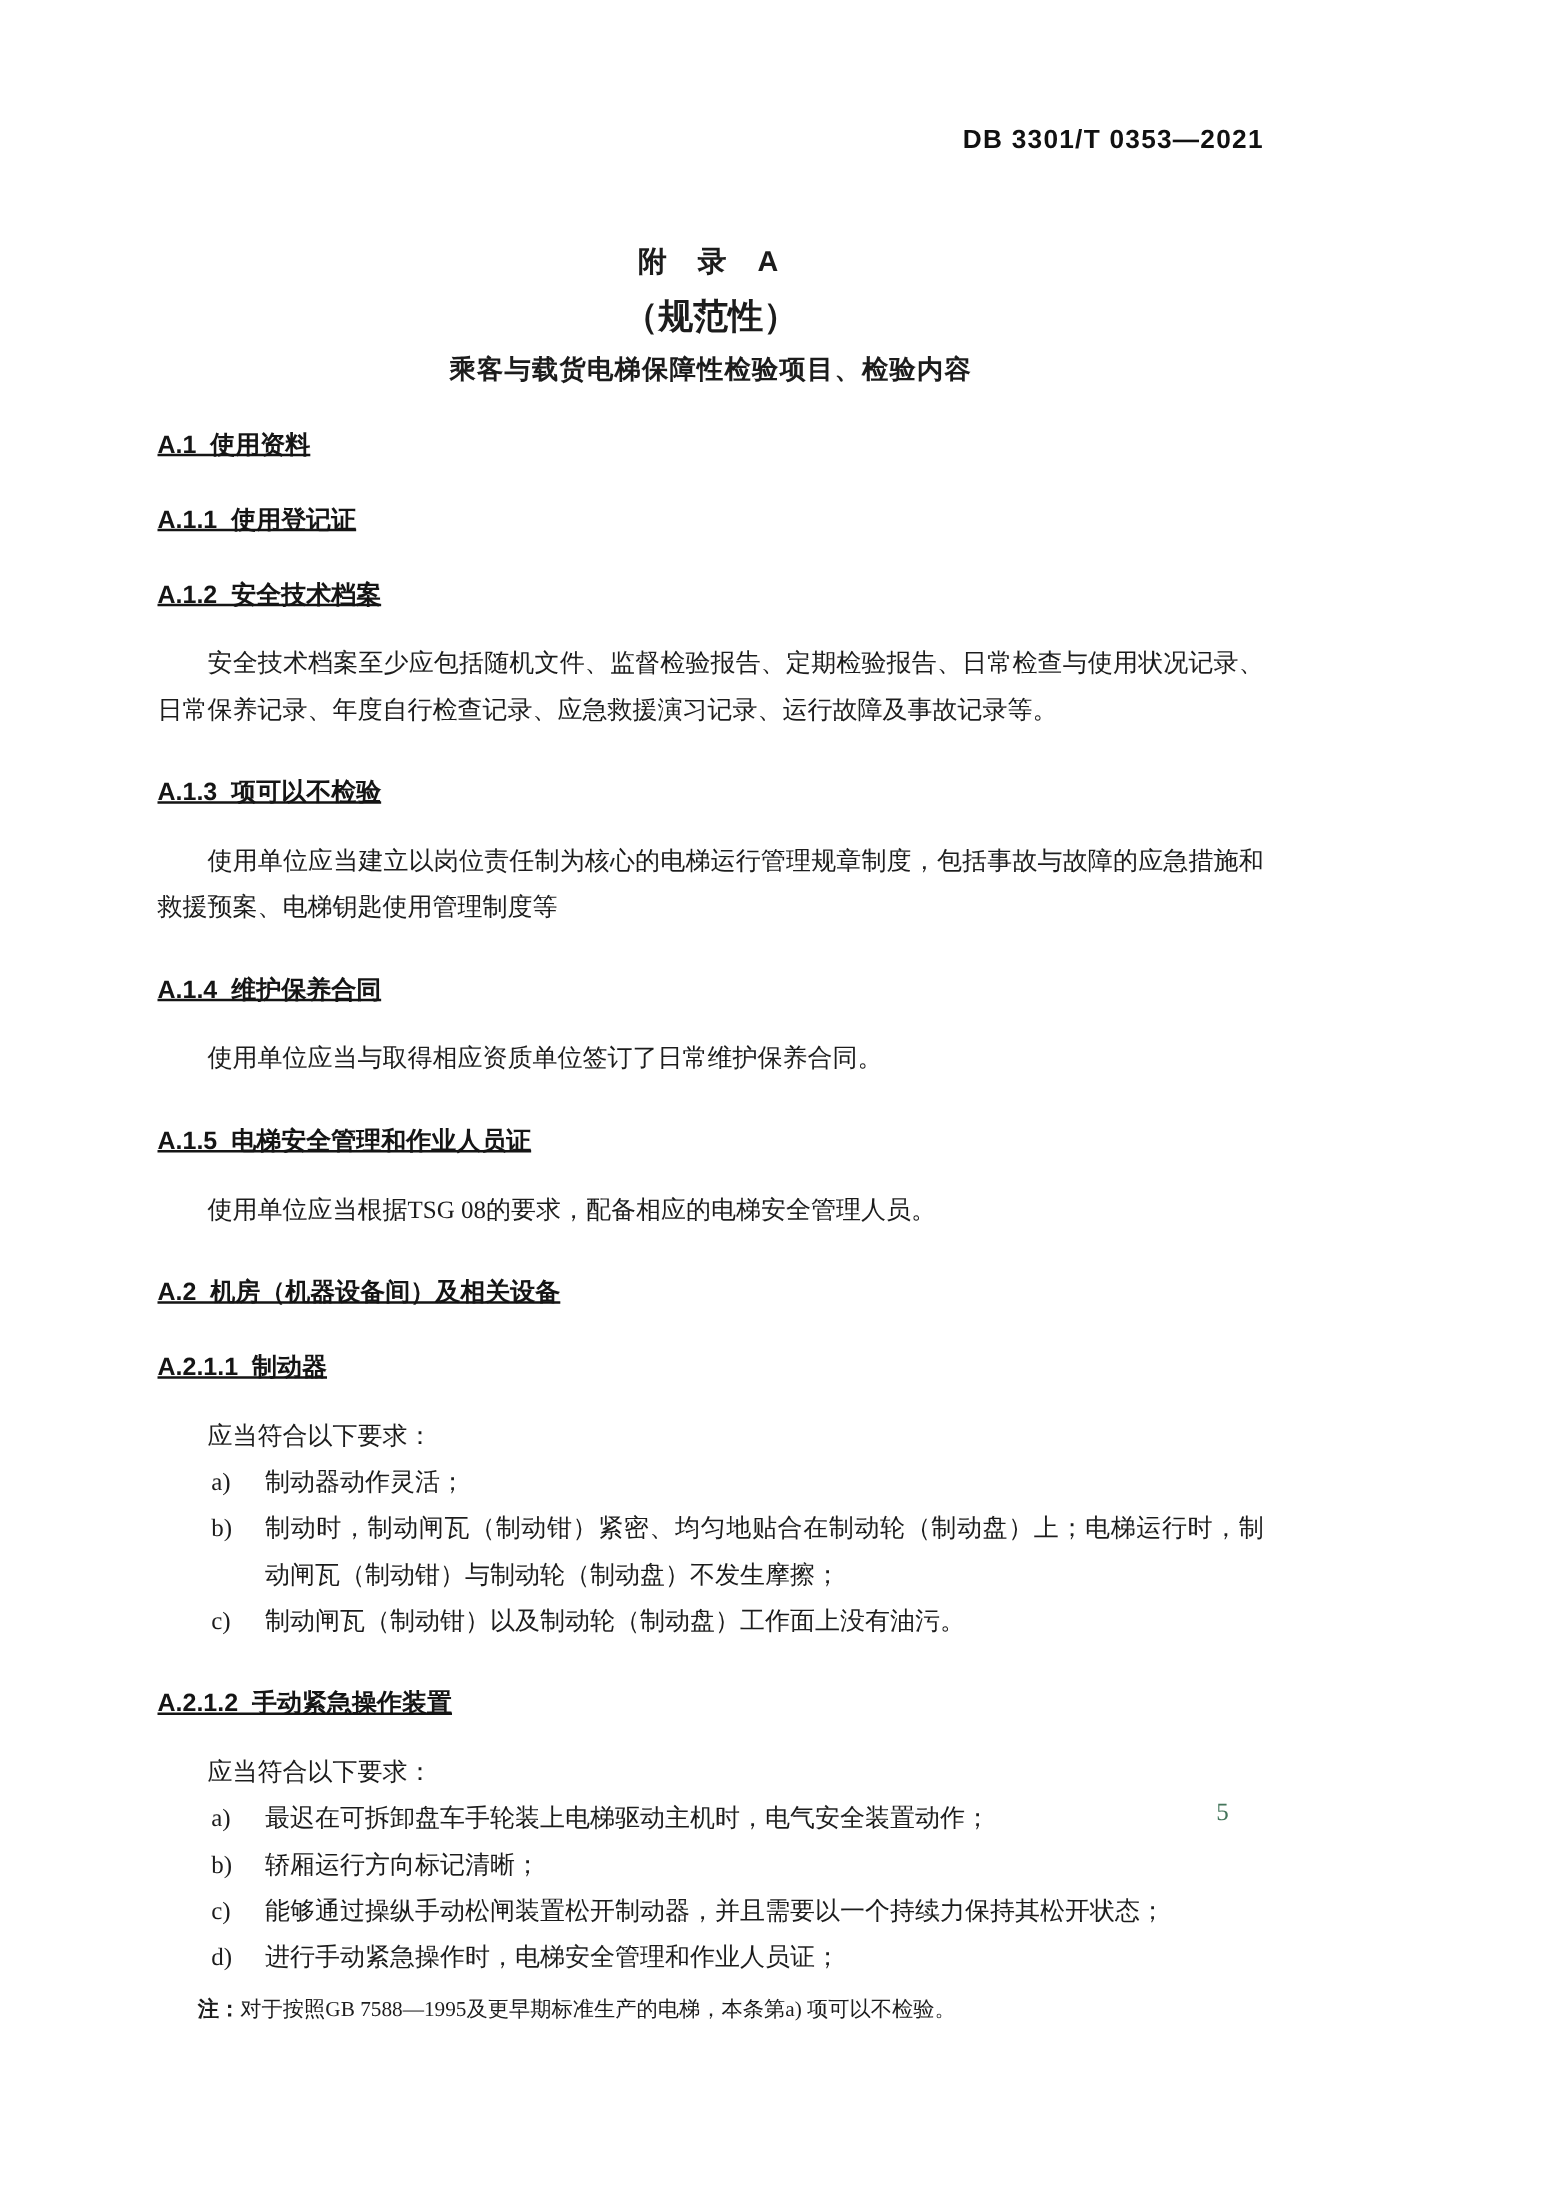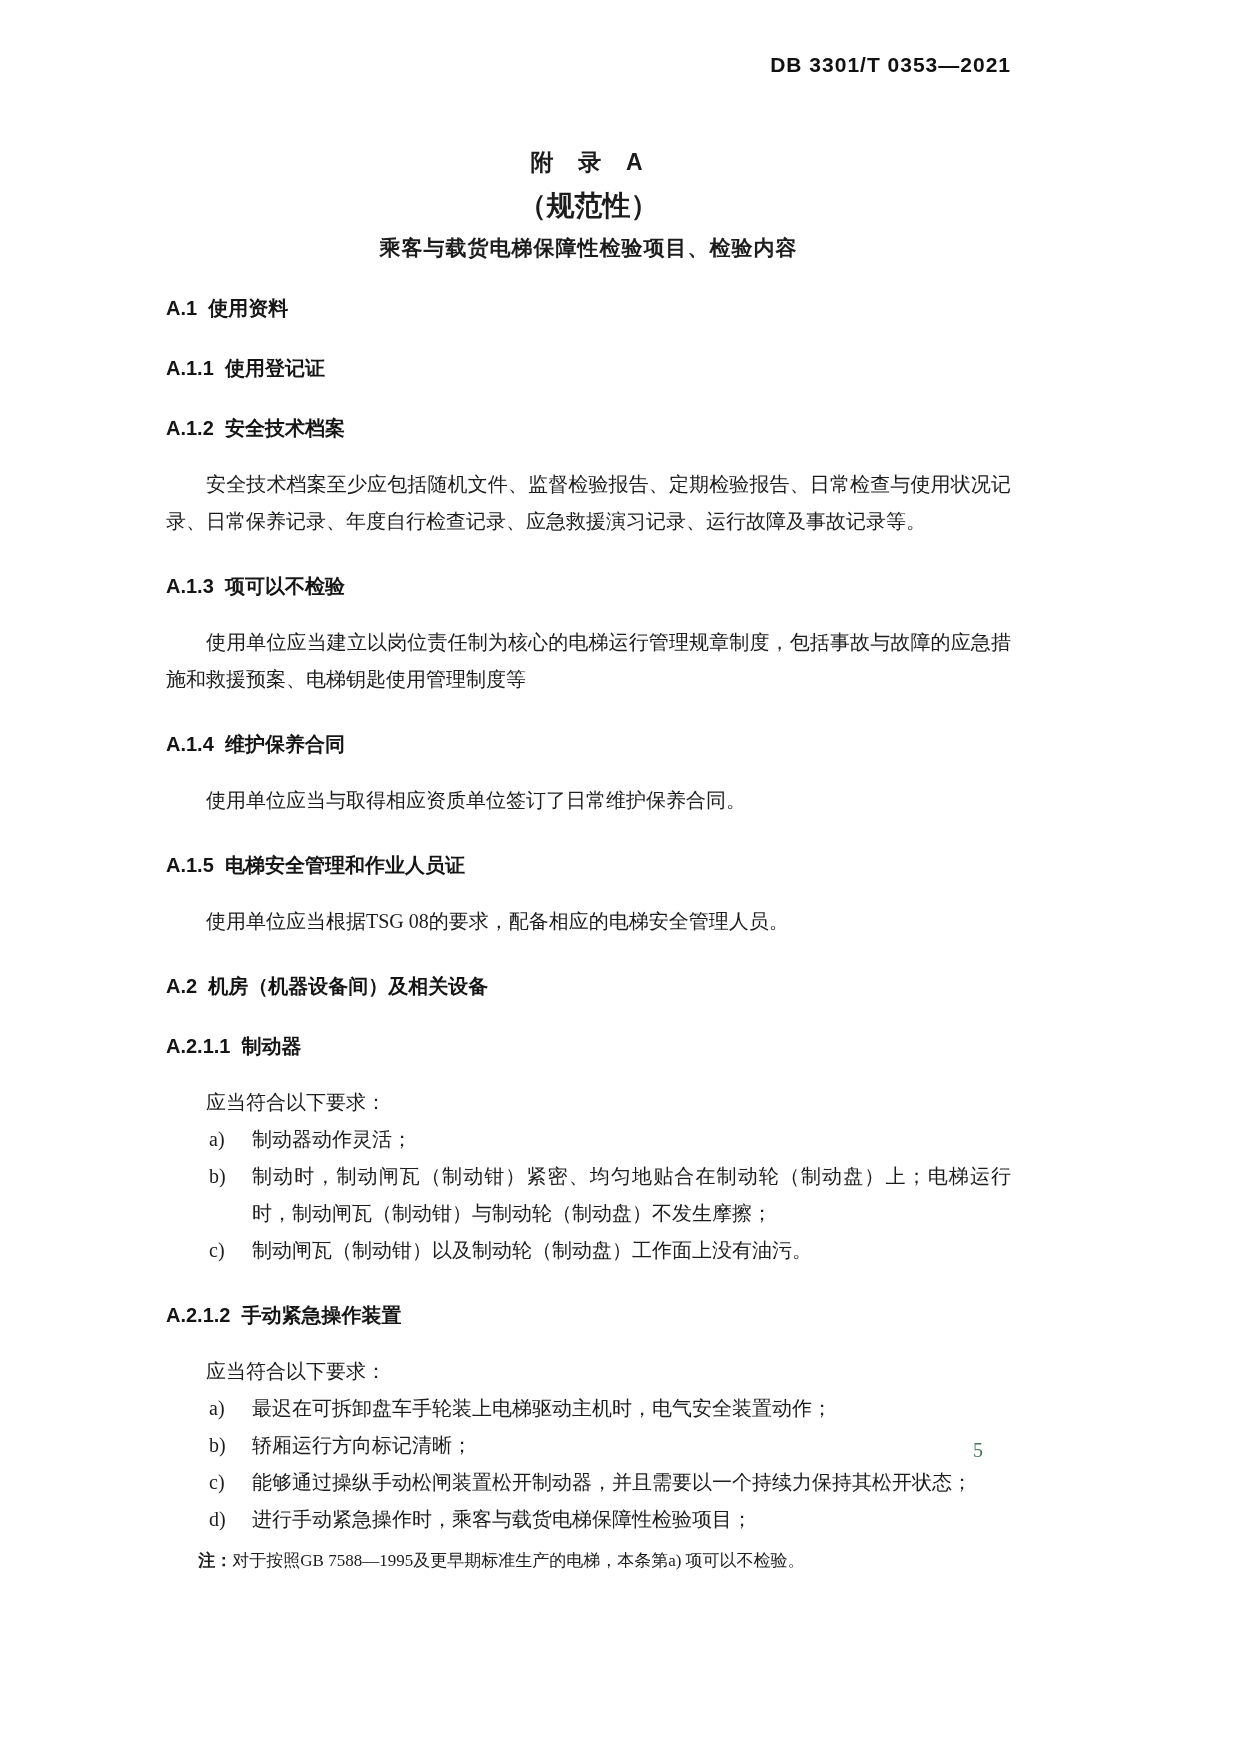--- a/index.html
+++ b/index.html
@@ -8,22 +8,21 @@
     width: 1241px;
     height: 1754px;
     background: #ffffff;
     position: relative;
     font-family: "Liberation Serif", "DejaVu Serif", serif;
     color: #1c1c1c;
   }
   .page {
     position: absolute;
     inset: 0;
-    padding: 53px 230px 0 126px;
-    margin-left: 40px;
+    padding: 100px 230px 0 126px;
   }
   .doc-header {
     text-align: right;
     font-family: "Liberation Sans", "DejaVu Sans", sans-serif;
     font-weight: 700;
     font-size: 21px;
     letter-spacing: 1px;
     color: #111;
   }
   .title-block { text-align: center; margin-top: 70px; }
@@ -47,20 +46,21 @@
     font-weight: 700;
     letter-spacing: 1px;
   }
   .sec-heading {
     font-family: "Liberation Sans", "DejaVu Sans", sans-serif;
     font-weight: 700;
     font-size: 20px;
     margin: 33px 0 24px 0;
     white-space: pre-wrap;
     color: #151515;
+    text-decoration: underline;
   }
   .para {
     font-size: 20px;
     line-height: 1.85;
     text-indent: 2em;
     margin: 0;
     text-align: justify;
   }
   .list { margin: 0; }
   .list-item {
@@ -157,21 +157,21 @@
     <div class="list-item">
       <span class="li-label">b)</span>
       <span class="li-text">轿厢运行方向标记清晰；</span>
     </div>
     <div class="list-item">
       <span class="li-label">c)</span>
       <span class="li-text">能够通过操纵手动松闸装置松开制动器，并且需要以一个持续力保持其松开状态；</span>
     </div>
     <div class="list-item">
       <span class="li-label">d)</span>
-      <span class="li-text">进行手动紧急操作时，乘客与载货电梯保障性检验项目；</span>
+      <span class="li-text">进行手动紧急操作时，电梯安全管理和作业人员证；</span>
     </div>
   </div>
   <div class="note-line">
     <span class="note-label">注：</span>
     <span class="note-text">对于按照GB 7588—1995及更早期标准生产的电梯，本条第a) 项可以不检验。</span>
   </div>
 
 </div>
 
 <div class="page-number">5</div>

